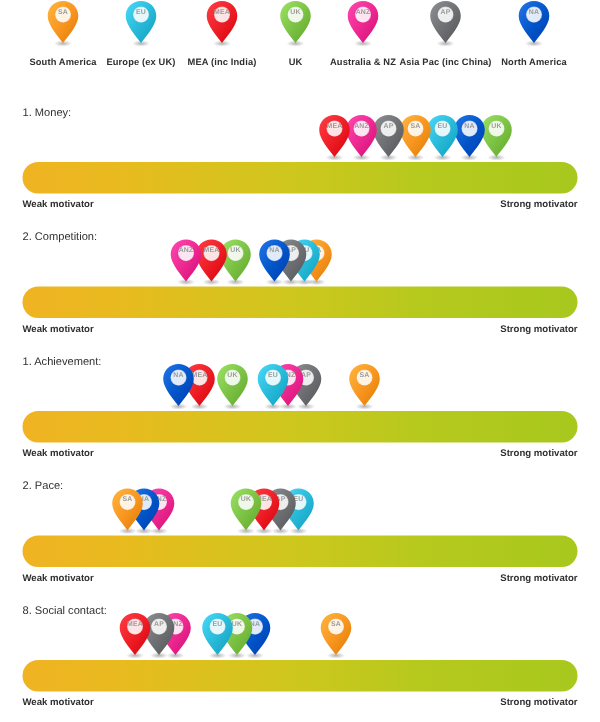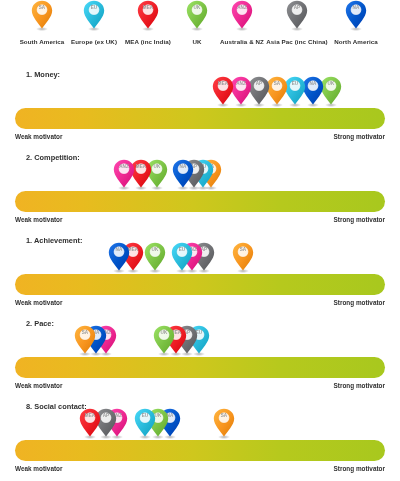--- a/index.html
+++ b/index.html
@@ -76,24 +76,24 @@
 
   
   .section {
     position: absolute;
     left: 0;
     width: 400px;
     height: 83px;
   }
   .section-title {
     position: absolute;
-    left: 26px;
+    left: 15px;
     top: 0;
     font-size: 7.4px;
-    font-weight: bold;
+    font-weight: normal;
     color: #2f2f2f;
     white-space: nowrap;
   }
   .pin-field {
     position: absolute;
     left: 0;
     top: 6px;
     width: 400px;
     height: 31px;
   }

